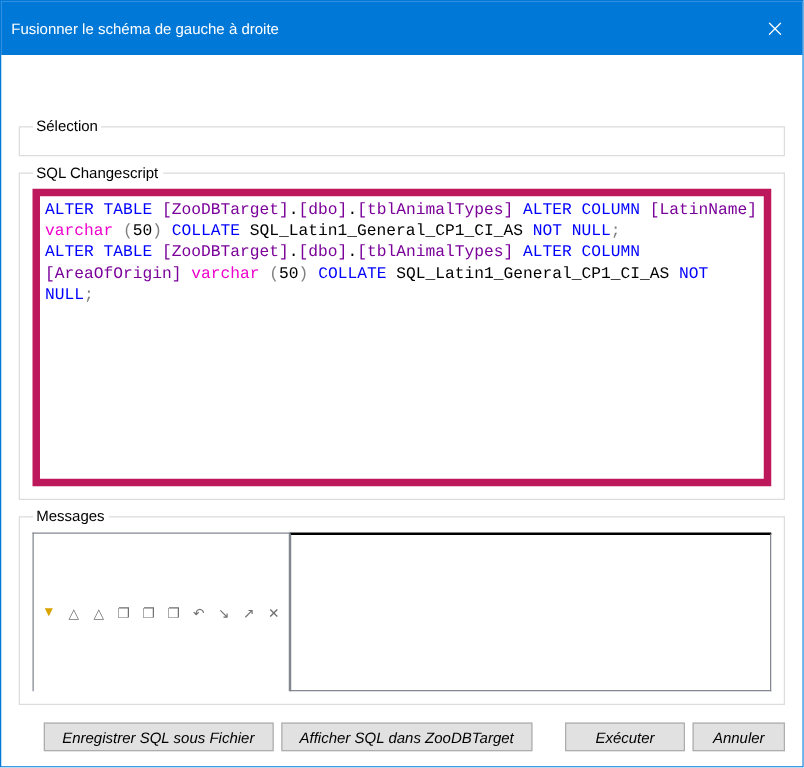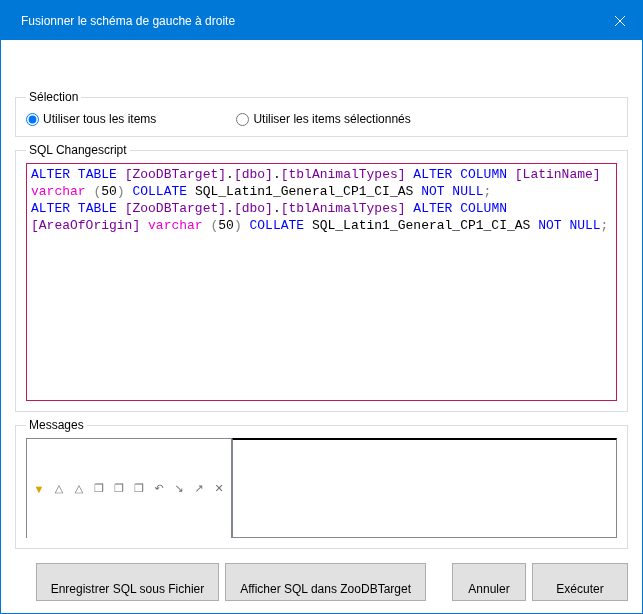--- a/index.html
+++ b/index.html
@@ -19,21 +19,21 @@
     border: 1px solid #0078d7;
     display: flex;
     flex-direction: column;
   }
   .titlebar {
     height: 43px;
     background: #0078d7;
     color: #ffffff;
     display: flex;
     align-items: center;
-    padding-left: 20px;
+    padding-left: 8px;
     font-size: 12px;
   }
   .titlebar .title { flex: 1; }
   .titlebar .close {
     width: 45px;
     height: 30px;
     display: flex;
     align-items: center;
     justify-content: center;
     font-size: 13px;
@@ -70,21 +70,21 @@
     gap: 4px;
     cursor: pointer;
   }
   .radio-row input[type=radio] { margin: 0; }
   .sql-fieldset {
     flex: 0 0 auto;
     display: flex;
     flex-direction: row;
   }
   .sql-area {
-    border: 1px solid #be185d;
+    border: 6px solid #be185d;
     background: #ffffff;
     height: 238px;
     padding: 2px 4px;
     overflow: auto;
     font-family: "Courier New", monospace;
     font-size: 13px;
     line-height: 17px;
     white-space: pre-wrap;
     word-break: break-word;
   }
@@ -125,26 +125,27 @@
   }
   .button-row {
     display: flex;
     justify-content: flex-end;
     gap: 6px;
     padding-top: 8px;
   }
   .button-row button {
     font-family: inherit;
     font-size: 12px;
-    padding: 18px 14px;
+    padding: 3px 14px;
     min-width: 74px;
     height: 23px;
     background: #e1e1e1;
     border: 1px solid #adadad;
     cursor: pointer;
+    font-style: italic;
   }
   .spacer { width: 14px; }
 </style>
 </head>
 <body>
 
 <div class="window">
   <div class="titlebar">
     <span class="title">Fusionner le schéma de gauche à droite</span>
     <div class="close">
@@ -152,30 +153,20 @@
         <line x1="0" y1="0" x2="10" y2="10" stroke="#ffffff" stroke-width="1"></line>
         <line x1="10" y1="0" x2="0" y2="10" stroke="#ffffff" stroke-width="1"></line>
       </svg>
     </div>
   </div>
 
   <div class="content">
 
     <fieldset>
       <legend>Sélection</legend>
-      <div class="radio-row">
-        <label>
-          <input type="radio" name="sel" checked="" style="">
-          <span>Utiliser tous les items</span>
-        </label>
-        <label>
-          <input type="radio" name="sel" style="">
-          <span>Utiliser les items sélectionnés</span>
-        </label>
-      </div>
     </fieldset>
 
     <fieldset class="sql-fieldset">
       <legend>SQL Changescript</legend>
       <div class="sql-area" id="sql-area"><span class="kw">ALTER</span><span> </span><span class="kw">TABLE</span><span> </span><span class="br">[ZooDBTarget]</span><span>.</span><span class="br">[dbo]</span><span>.</span><span class="br">[tblAnimalTypes]</span><span> </span><span class="kw">ALTER</span><span> </span><span class="kw">COLUMN</span><span> </span><span class="br">[LatinName]</span><span> </span><span class="fn">varchar</span><span> </span><span class="gy">(</span><span>50</span><span class="gy">)</span><span> </span><span class="kw">COLLATE</span><span> SQL_Latin1_General_CP1_CI_AS </span><span class="kw">NOT</span><span> </span><span class="kw">NULL</span><span class="gy">;</span>
 <span class="kw">ALTER</span><span> </span><span class="kw">TABLE</span><span> </span><span class="br">[ZooDBTarget]</span><span>.</span><span class="br">[dbo]</span><span>.</span><span class="br">[tblAnimalTypes]</span><span> </span><span class="kw">ALTER</span><span> </span><span class="kw">COLUMN</span><span> </span><span class="br">[AreaOfOrigin]</span><span> </span><span class="fn">varchar</span><span> </span><span class="gy">(</span><span>50</span><span class="gy">)</span><span> </span><span class="kw">COLLATE</span><span> SQL_Latin1_General_CP1_CI_AS </span><span class="kw">NOT</span><span> </span><span class="kw">NULL</span><span class="gy">;</span></div>
     </fieldset>
 
     <fieldset class="msg-fieldset">
       <legend>Messages</legend>
@@ -191,18 +182,18 @@
         <span class="tb-btn">↗</span>
         <span class="tb-btn">✕</span>
       </div>
       <div class="msg-area"></div>
     </fieldset>
 
     <div class="button-row">
       <button>Enregistrer SQL sous Fichier</button>
       <button>Afficher SQL dans ZooDBTarget</button>
       <span class="spacer"></span>
+      <button style="min-width:96px;">Exécuter</button>
       <button>Annuler</button>
-      <button style="min-width:96px;">Exécuter</button>
     </div>
 
   </div>
 </div>
 
 </body></html>

